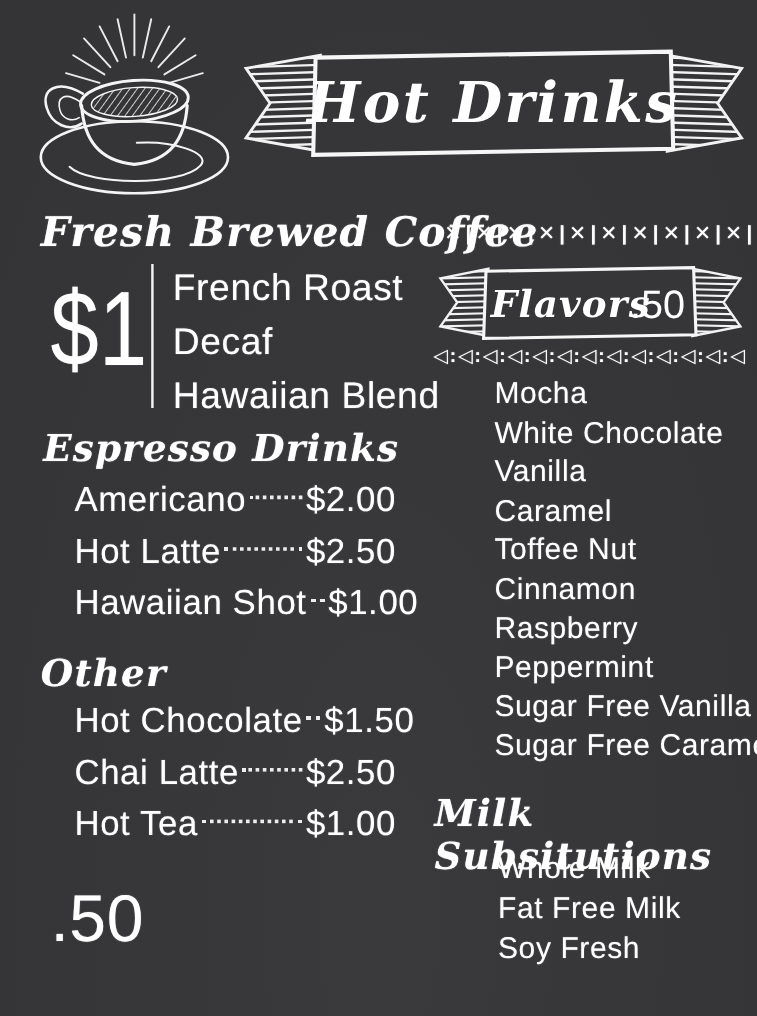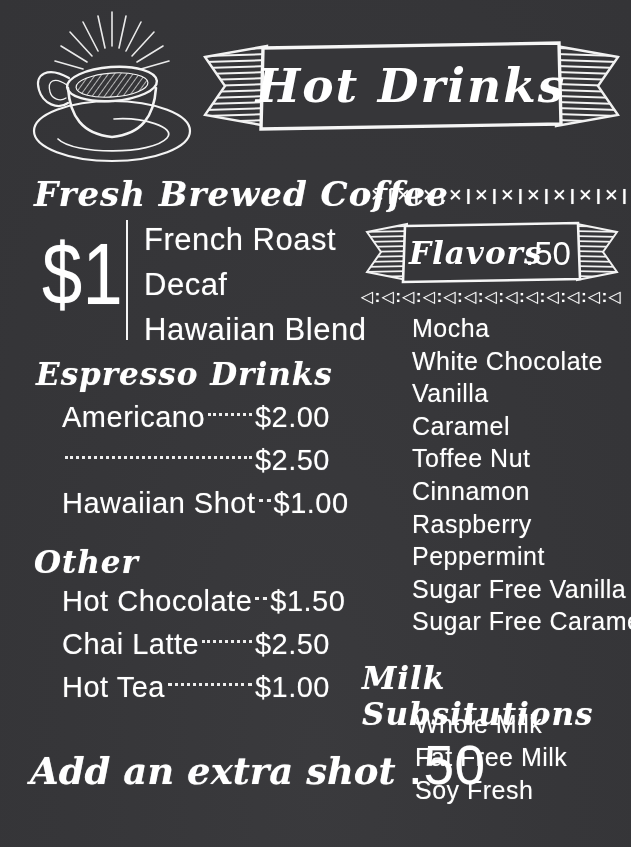--- a/index.html
+++ b/index.html
@@ -142,20 +142,21 @@
   </div>
 
   <div class="abs h-esp script">Espresso Drinks</div>
   <div class="abs list-esp">
     <div class="mrow">
       <span class="iname cond">Americano</span>
       <span class="dots"></span>
       <span class="iprice cond">$2.00</span>
     </div>
     <div class="mrow">
+      <span class="iname cond">Hot Latte</span>
       <span class="dots"></span>
       <span class="iprice cond">$2.50</span>
     </div>
     <div class="mrow">
       <span class="iname cond">Hawaiian Shot</span>
       <span class="dots"></span>
       <span class="iprice cond">$1.00</span>
     </div>
   </div>
 
@@ -172,21 +173,20 @@
       <span class="iprice cond">$2.50</span>
     </div>
     <div class="mrow">
       <span class="iname cond">Hot Tea</span>
       <span class="dots"></span>
       <span class="iprice cond">$1.00</span>
     </div>
   </div>
 
   <div class="abs extra">
-    <span class="script xlabel">Add an extra shot</span>
     <span class="cond xprice">.50</span>
   </div>
 
   <div class="abs orn orn-x">|✕|✕|✕|✕|✕|✕|✕|✕|✕|✕|</div>
 
   <svg class="abs banner-flavors" width="254" height="76" viewBox="0 0 254 76">
     <defs>
       <clipPath id="fl">
           <polygon points="2,18 42,10 42,66 2,58 16,38"></polygon>
         </clipPath>

